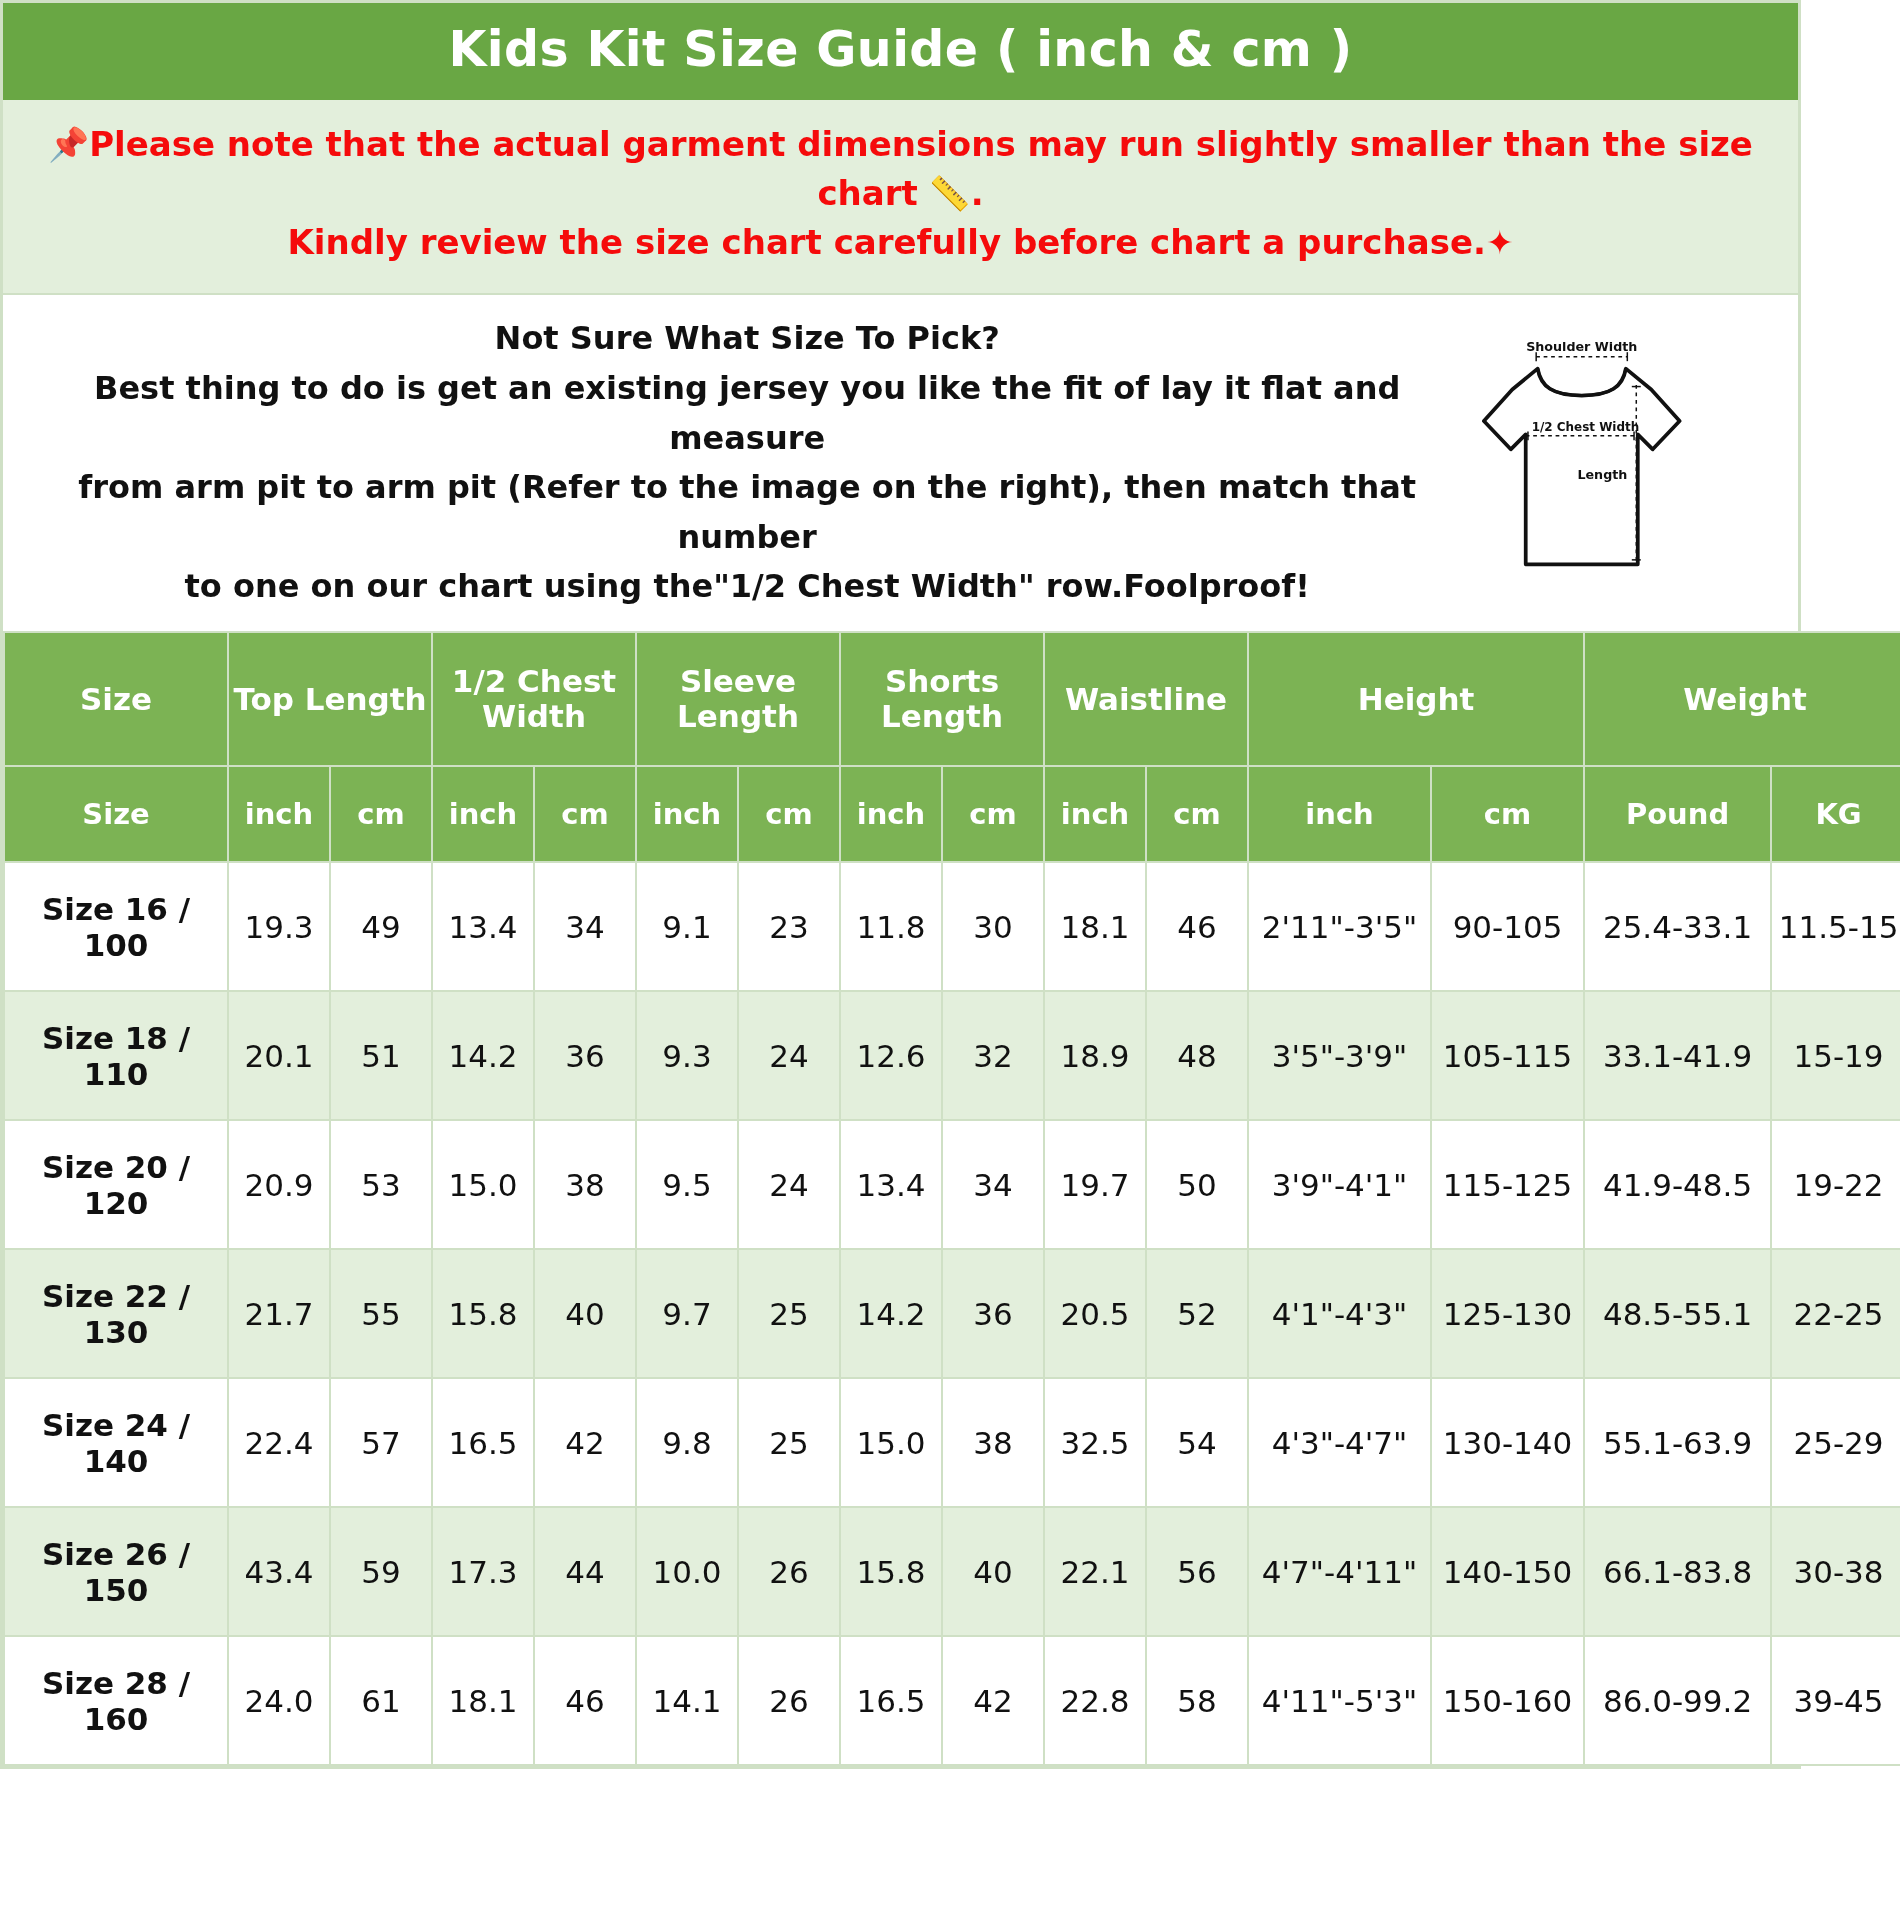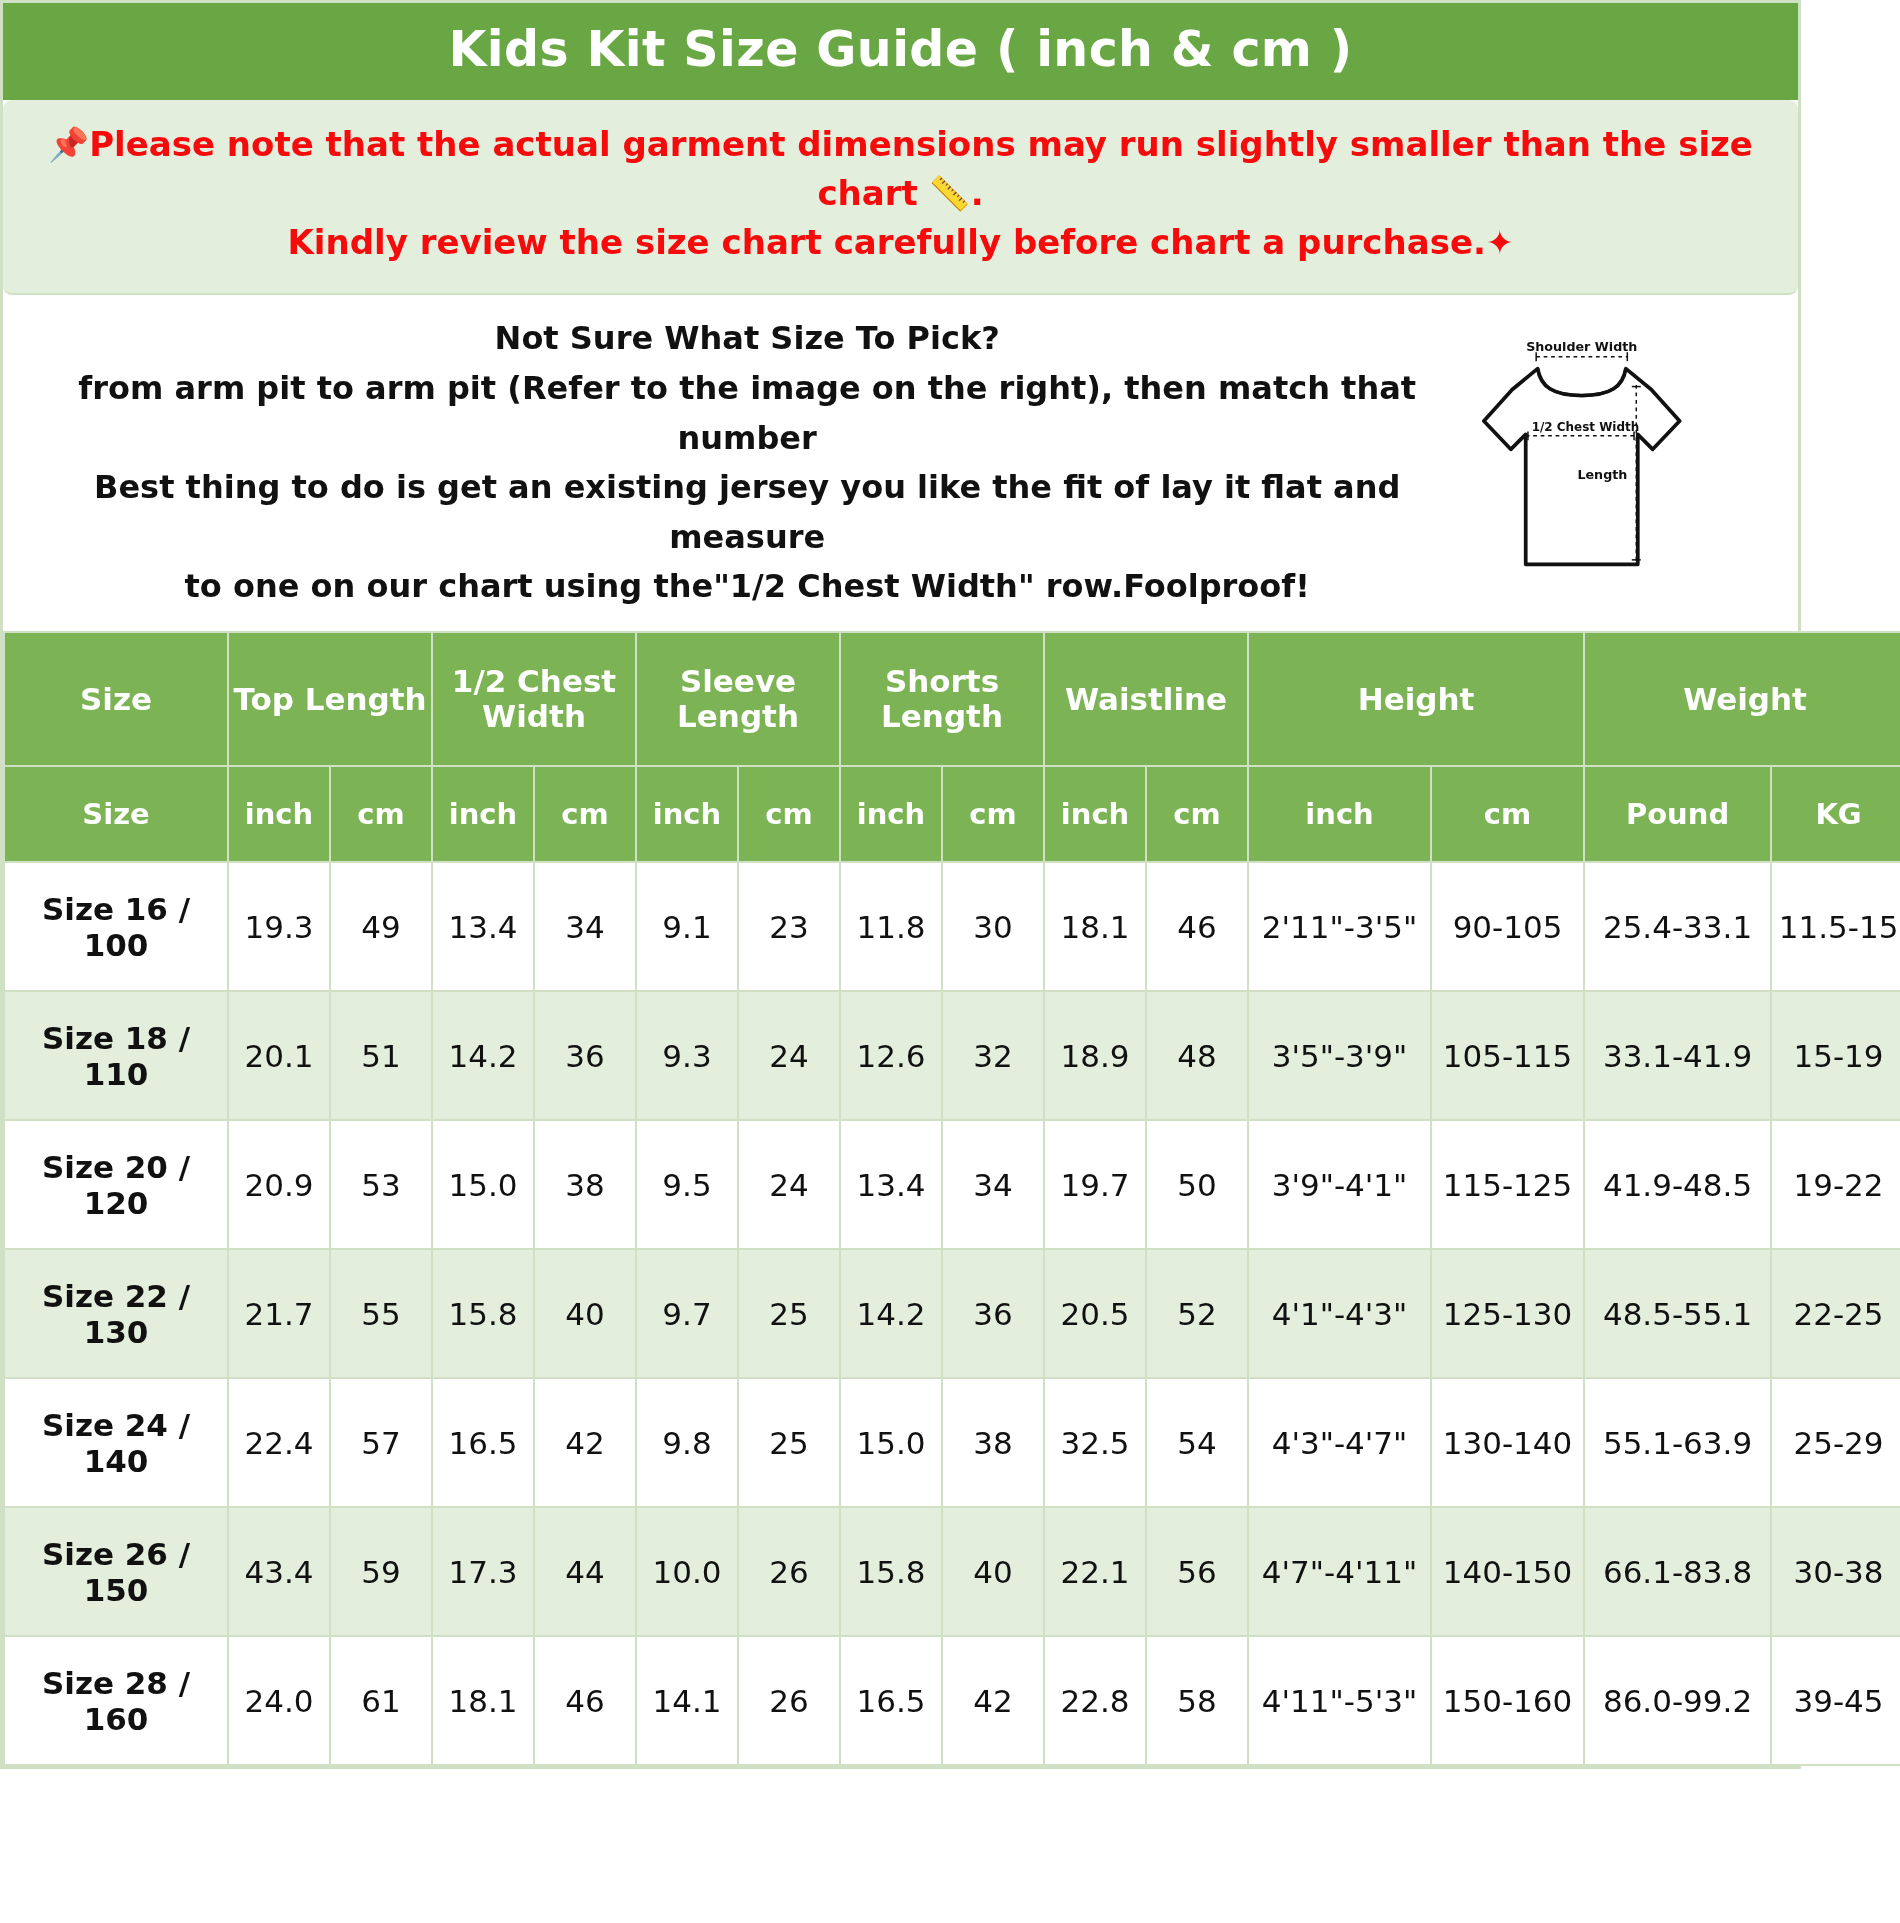--- a/index.html
+++ b/index.html
@@ -33,21 +33,20 @@
   
   .note-band {
     background: #e3efdc;
     color: #f50b0b;
     text-align: center;
     padding: 19.4px 22.4px 25.4px 22.4px;
     font-size: 34px;
     font-weight: bold;
     line-height: 1.45;
     border-bottom: 2.2px solid #cfe0c5;
-    border-radius: 9px;
   }
   .note-line { display: block; }
   .pin-icon { font-size: 33px; }
 
   
   .info-band {
     display: flex;
     align-items: center;
     background: #ffffff;
     padding: 19.4px 15px 19.4px 15px;
@@ -133,22 +132,22 @@
   <div class="title-bar">Kids Kit Size Guide ( inch &amp; cm )</div>
 
   <div class="note-band">
     <span class="note-line"><span class="pin-icon">📌</span><span>Please note that the actual garment dimensions may run slightly smaller than the size chart</span> <span class="pin-icon">📏</span><span>.</span></span>
     <span class="note-line"><span>Kindly review the size chart carefully before chart a purchase.</span><span class="pin-icon">✦</span></span>
   </div>
 
   <div class="info-band">
     <div class="info-text">
       <span class="headline">Not Sure What Size To Pick?</span>
+      <span class="body-line">Best thing to do is get an existing jersey you like the fit of lay it flat and measure</span>
       <span class="body-line">from arm pit to arm pit (Refer to the image on the right), then match that number</span>
-      <span class="body-line">Best thing to do is get an existing jersey you like the fit of lay it flat and measure</span>
       <span class="body-line">to one on our chart using the"1/2 Chest Width" row.Foolproof!</span>
     </div>
     <div class="shirt-figure">
       <svg width="254" height="247" viewBox="0 0 340 330">
 
         <line x1="110" y1="22" x2="232" y2="22" stroke="#111" stroke-width="2" stroke-dasharray="5,5"></line>
         <line x1="110" y1="16" x2="110" y2="28" stroke="#111" stroke-width="2"></line>
         <line x1="232" y1="16" x2="232" y2="28" stroke="#111" stroke-width="2"></line>
         <text x="171" y="14" font-family="DejaVu Sans, sans-serif" font-size="17" font-weight="bold" fill="#111" text-anchor="middle">Shoulder Width</text>
 

